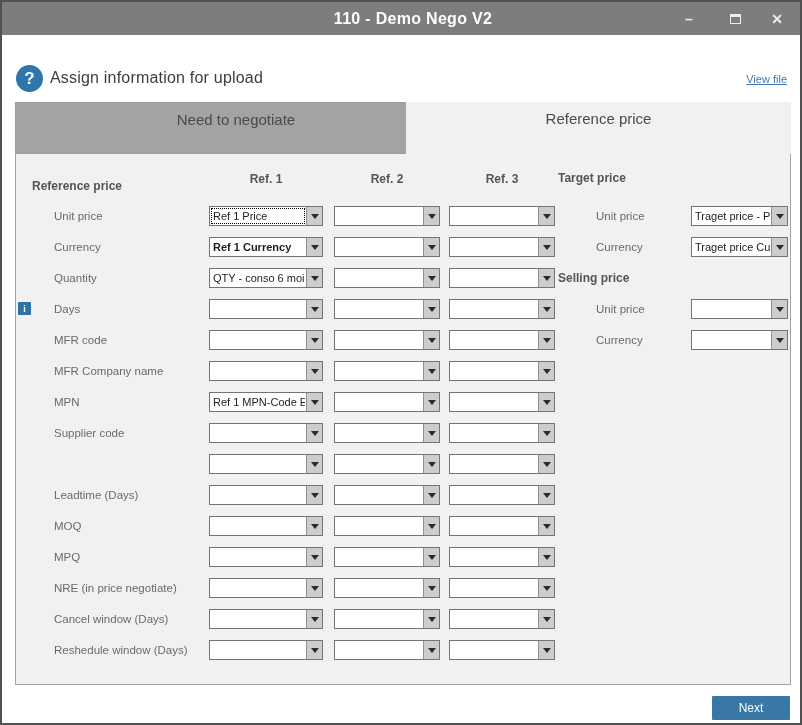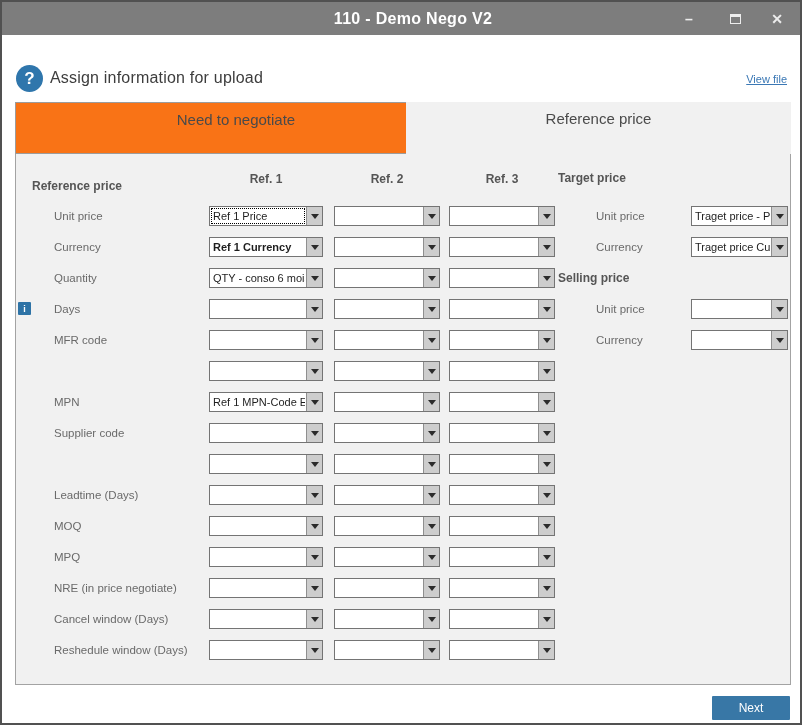--- a/index.html
+++ b/index.html
@@ -26,21 +26,21 @@
   .help-icon{
     position:absolute;left:14px;top:63px;width:27px;height:27px;border-radius:50%;
     background:#2f76ac;color:#ffffff;font-size:17px;font-weight:bold;
     display:flex;align-items:center;justify-content:center;
   }
   .page-title{position:absolute;left:48px;top:67px;font-size:16px;color:#3d3d3d;letter-spacing:.2px;}
   .view-file{position:absolute;right:13px;top:71px;font-size:11px;color:#3b78b5;text-decoration:underline;cursor:pointer;}
   
   .panel{position:absolute;left:13px;top:100px;width:776px;height:583px;background:#f1f1f1;border:1px solid #a3a3a3;}
   .tab{position:absolute;top:100px;height:52px;font-size:15px;color:#4a4a4a;text-align:center;padding-top:8px;cursor:pointer;}
-  .tab.inactive{left:13px;width:442px;background:#f97316;border:1px solid #9c9c9c;}
+  .tab.inactive{left:13px;width:442px;background:#a3a3a3;border:1px solid #9c9c9c;}
   .tab.active{left:404px;width:385px;background:#f1f1f1;}
   
   .sec-head{position:absolute;font-size:12px;font-weight:bold;color:#555555;line-height:16px;}
   .col-head{position:absolute;top:170px;font-size:12px;font-weight:bold;color:#555555;text-align:center;}
   
   .form-row{position:absolute;left:0;width:802px;height:20px;}
   .row-label{position:absolute;left:52px;top:0;width:150px;line-height:20px;font-size:11.5px;color:#6a6a6a;white-space:nowrap;}
   .right-label{position:absolute;left:594px;top:0;width:90px;line-height:20px;font-size:11.5px;color:#6a6a6a;white-space:nowrap;}
   .right-heading{position:absolute;left:556px;top:0;line-height:20px;font-size:12px;font-weight:bold;color:#555555;white-space:nowrap;text-align:center;}
   .info-icon{
@@ -199,20 +199,21 @@
           </span>
         </div>
         <div class="combo" style="left: 447px; width: 106px;">
           <span class="combo-text"></span>
           <span class="combo-arrow">
             <span class="tri"></span>
           </span>
         </div>
       </div>
       <div class="form-row" style="top: 359px;">
+        <div class="row-label">MFR Company name</div>
         <div class="combo" style="left: 207px; width: 114px;">
           <span class="combo-text"></span>
           <span class="combo-arrow">
             <span class="tri"></span>
           </span>
         </div>
         <div class="combo" style="left: 332px; width: 106px;">
           <span class="combo-text"></span>
           <span class="combo-arrow">
             <span class="tri"></span>

